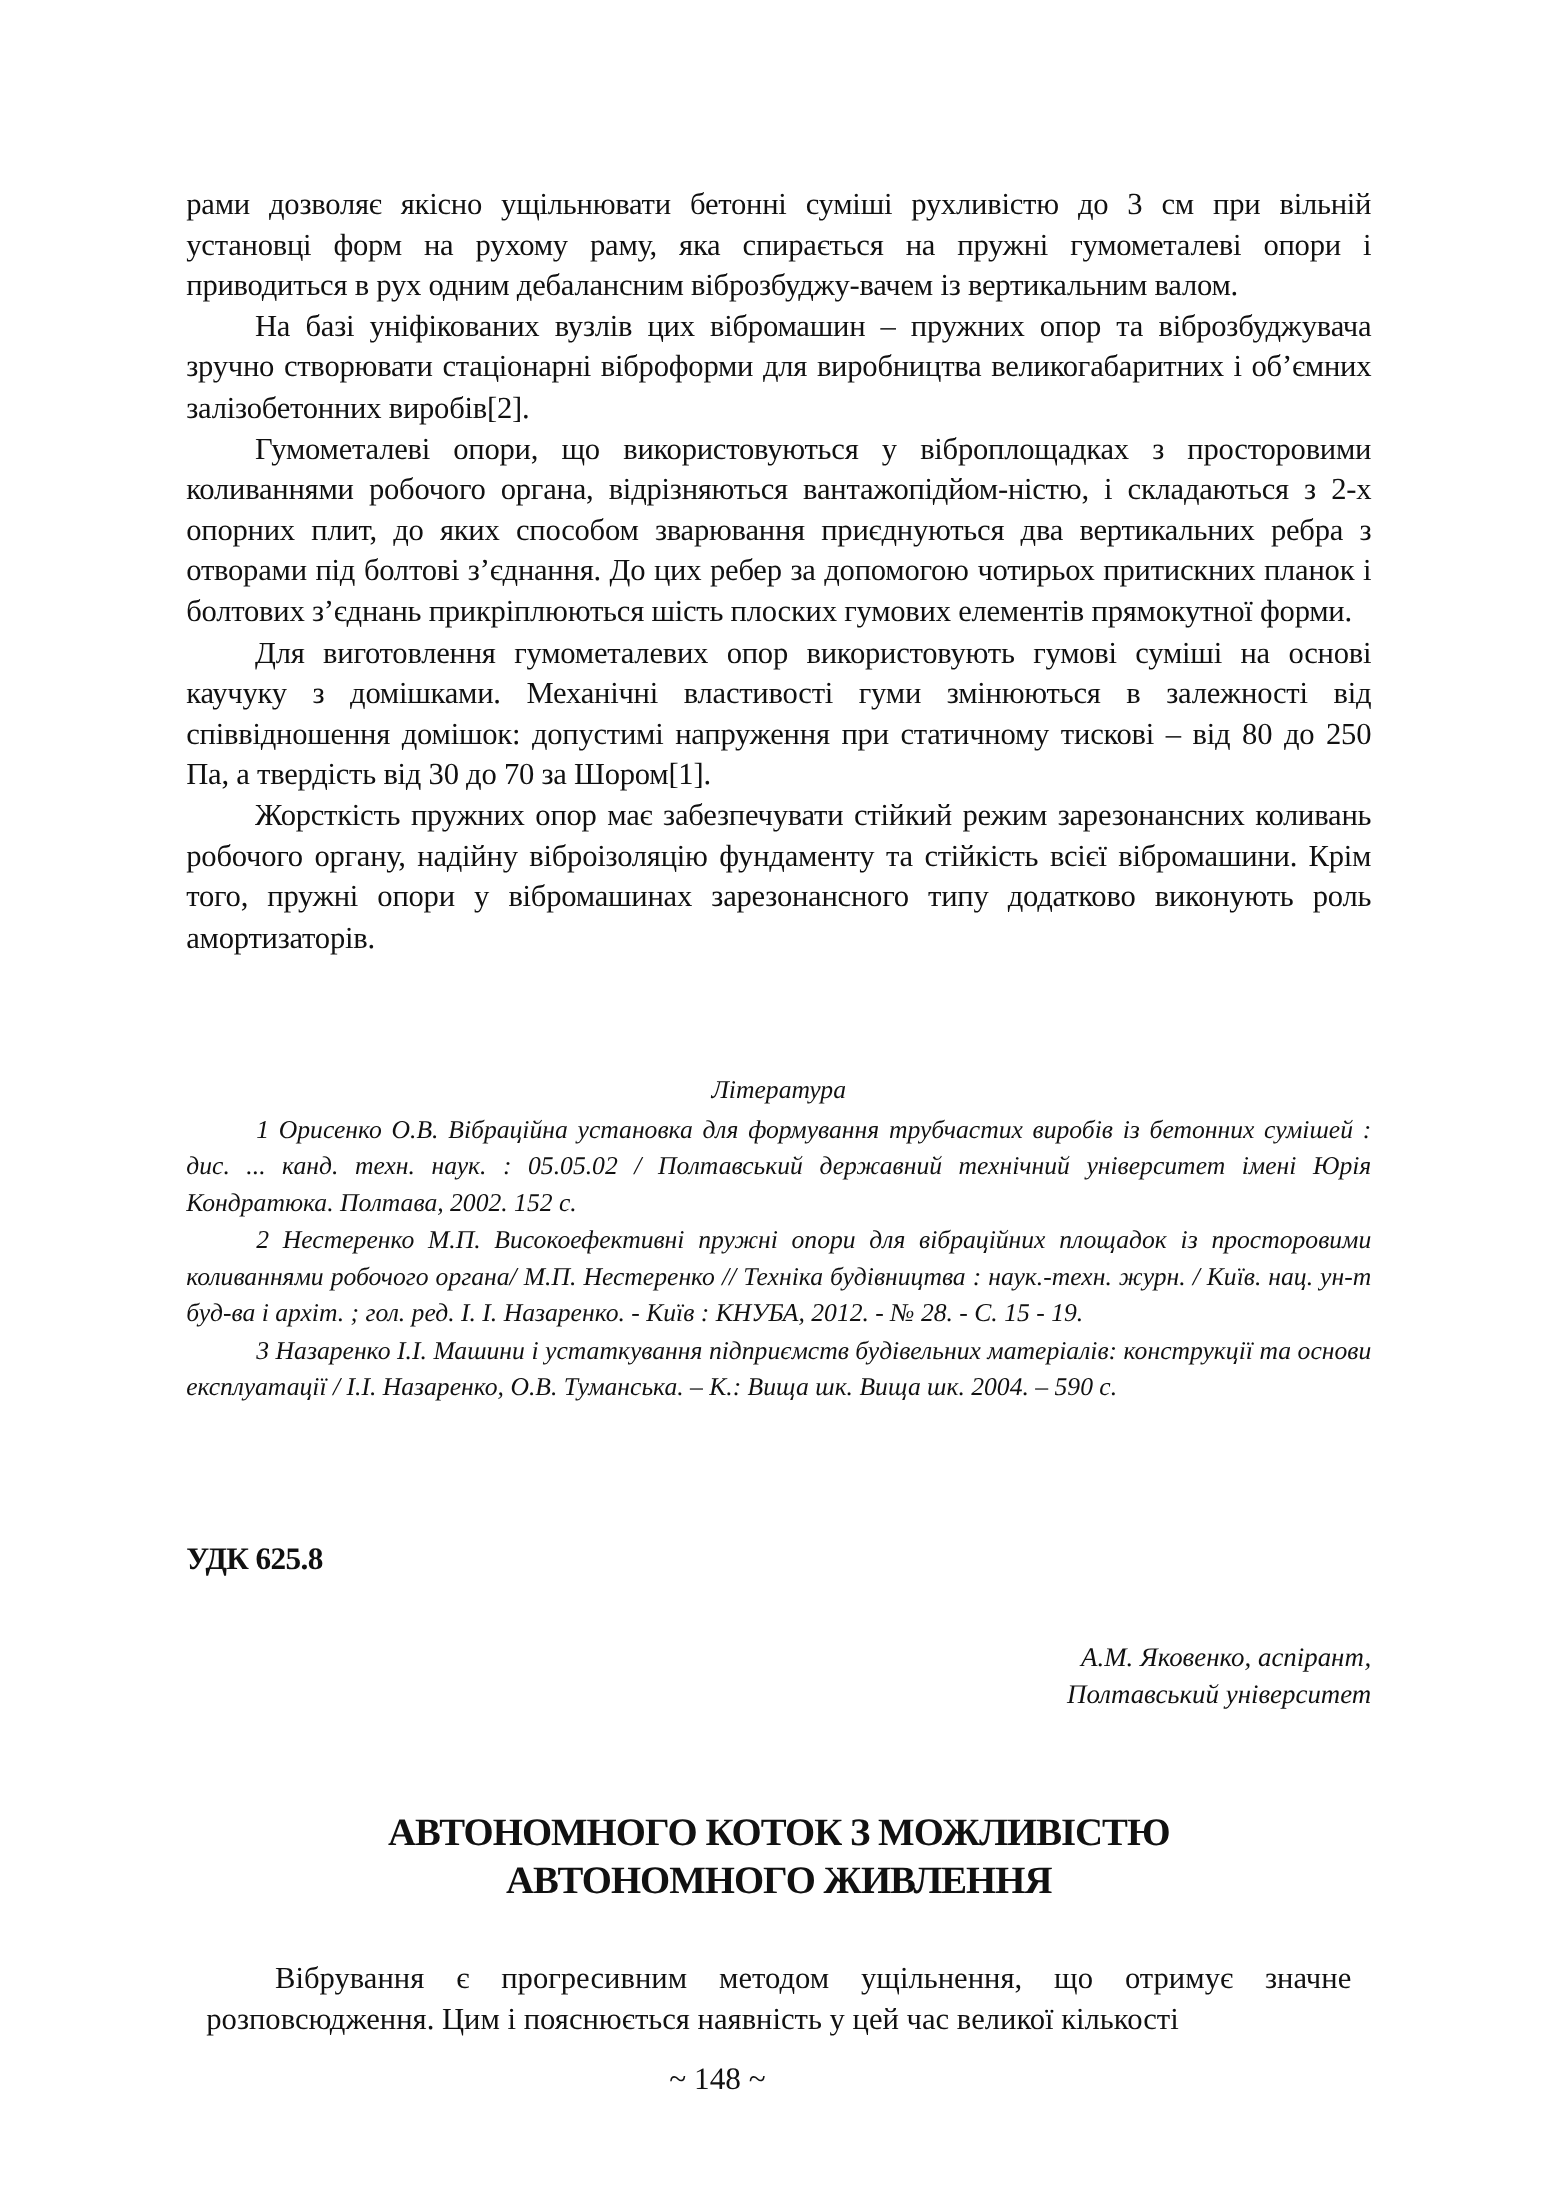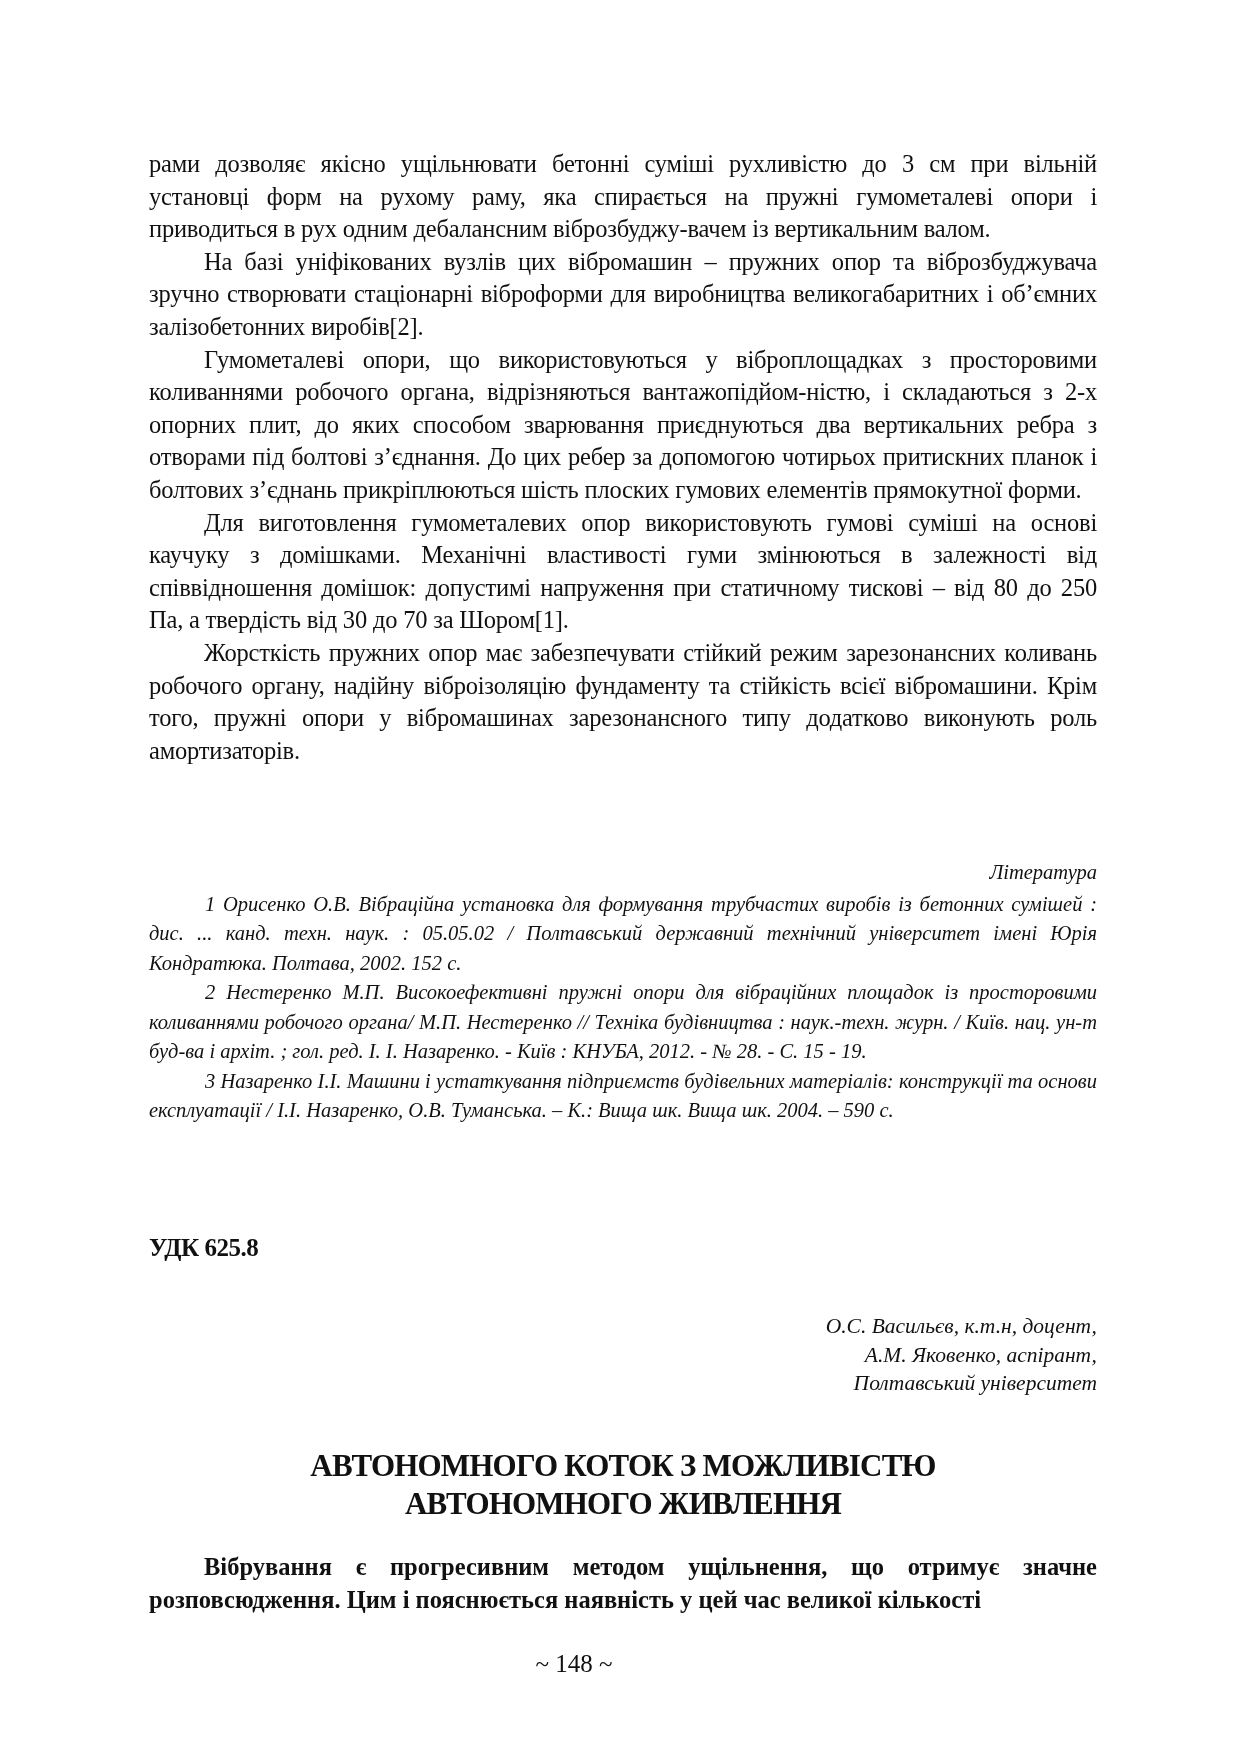--- a/index.html
+++ b/index.html
@@ -3,29 +3,29 @@
 <meta charset="utf-8">
 <style>
   html, body { margin: 0; padding: 0; background: #ffffff; }
   body { width: 1240px; height: 1754px; position: relative; overflow: hidden;
          font-family: "Liberation Serif", "DejaVu Serif", serif; color: #111; }
   .page { position: absolute; left: 149px; width: 948px; }
   .body-text { top: 148px; font-size: 24.5px; line-height: 32.6px; text-align: justify; }
   .body-text p { margin: 0; text-indent: 55px; letter-spacing: -0.2px; }
   .body-text p.cont { text-indent: 0; }
   .lit { top: 858px; font-size: 20.5px; line-height: 29.5px; font-style: italic; text-align: justify; }
-  .lit .lit-title { text-align: right; margin: 0 0 2px 0; }
+  .lit .lit-title { text-align: center; margin: 0 0 2px 0; }
   .lit p { margin: 0; text-indent: 56px; }
   .udk { position: absolute; left: 149px; top: 1234px; font-size: 25px; font-weight: bold; letter-spacing: -0.5px; }
   .authors { position: absolute; right: 143px; top: 1312px; text-align: right; font-style: italic; font-size: 21.5px; line-height: 28.5px; }
   .authors div { white-space: nowrap; }
   .title { position: absolute; left: 149px; width: 948px; top: 1447px; text-align: center; font-weight: bold;
            font-size: 31px; line-height: 38px; letter-spacing: -0.8px; }
   .intro { top: 1551px; font-size: 24.5px; line-height: 32.6px; text-align: justify; }
-  .intro p { margin: 0; text-indent: 55px; font-weight: bold; }
+  .intro p { margin: 16px; text-indent: 55px; }
   .page-num { position: absolute; left: 0; width: 1148px; top: 1650px; text-align: center; font-size: 25px; }
 </style>
 </head>
 <body>
 
 <div class="page body-text">
   <p class="cont">рами дозволяє якісно ущільнювати бетонні суміші рухливістю до 3 см при вільній установці форм на рухому раму, яка спирається на пружні гумометалеві опори і приводиться в рух одним дебалансним віброзбуджу-вачем із вертикальним валом.</p>
   <p>На базі уніфікованих вузлів цих вібромашин – пружних опор та віброзбуджувача зручно створювати стаціонарні віброформи для виробництва великогабаритних і об’ємних залізобетонних виробів[2].</p>
   <p>Гумометалеві опори, що використовуються у віброплощадках з просторовими коливаннями робочого органа, відрізняються вантажопідйом-ністю, і складаються з 2-х опорних плит, до яких способом зварювання приєднуються два вертикальних ребра з отворами під болтові з’єднання. До цих ребер за допомогою чотирьох притискних планок і болтових з’єднань прикріплюються шість плоских гумових елементів прямокутної форми.</p>
   <p>Для виготовлення гумометалевих опор використовують гумові суміші на основі каучуку з домішками. Механічні властивості гуми змінюються в залежності від співвідношення домішок: допустимі напруження при статичному тискові – від 80 до 250 Па, а твердість від 30 до 70 за Шором[1].</p>
@@ -35,21 +35,20 @@
 <div class="page lit">
   <div class="lit-title">Література</div>
   <p>1 Орисенко О.В. Вібраційна установка для формування трубчастих виробів із бетонних сумішей : дис. ... канд. техн. наук. : 05.05.02 / Полтавський державний технічний університет імені Юрія Кондратюка. Полтава, 2002. 152 с.</p>
   <p>2 Нестеренко М.П. Високоефективні пружні опори для вібраційних площадок із просторовими коливаннями робочого органа/ М.П. Нестеренко // Техніка будівництва : наук.-техн. журн. / Київ. нац. ун-т буд-ва і архіт. ; гол. ред. І. І. Назаренко. - Київ : КНУБА, 2012. - № 28. - С. 15 - 19.</p>
   <p>3 Назаренко І.І. Машини і устаткування підприємств будівельних матеріалів: конструкції та основи експлуатації / І.І. Назаренко, О.В. Туманська. – К.: Вища шк. Вища шк. 2004. – 590 с.</p>
 </div>
 
 <div class="udk">УДК 625.8</div>
 
 <div class="authors">
-  <div>О.С. Васильєв, к.т.н, доцент,</div>
   <div>А.М. Яковенко, аспірант,</div>
   <div>Полтавський університет</div>
 </div>
 
 <div class="title">
   <div>АВТОНОМНОГО КОТОК З МОЖЛИВІСТЮ</div>
   <div>АВТОНОМНОГО ЖИВЛЕННЯ</div>
 </div>
 
 <div class="page intro">

